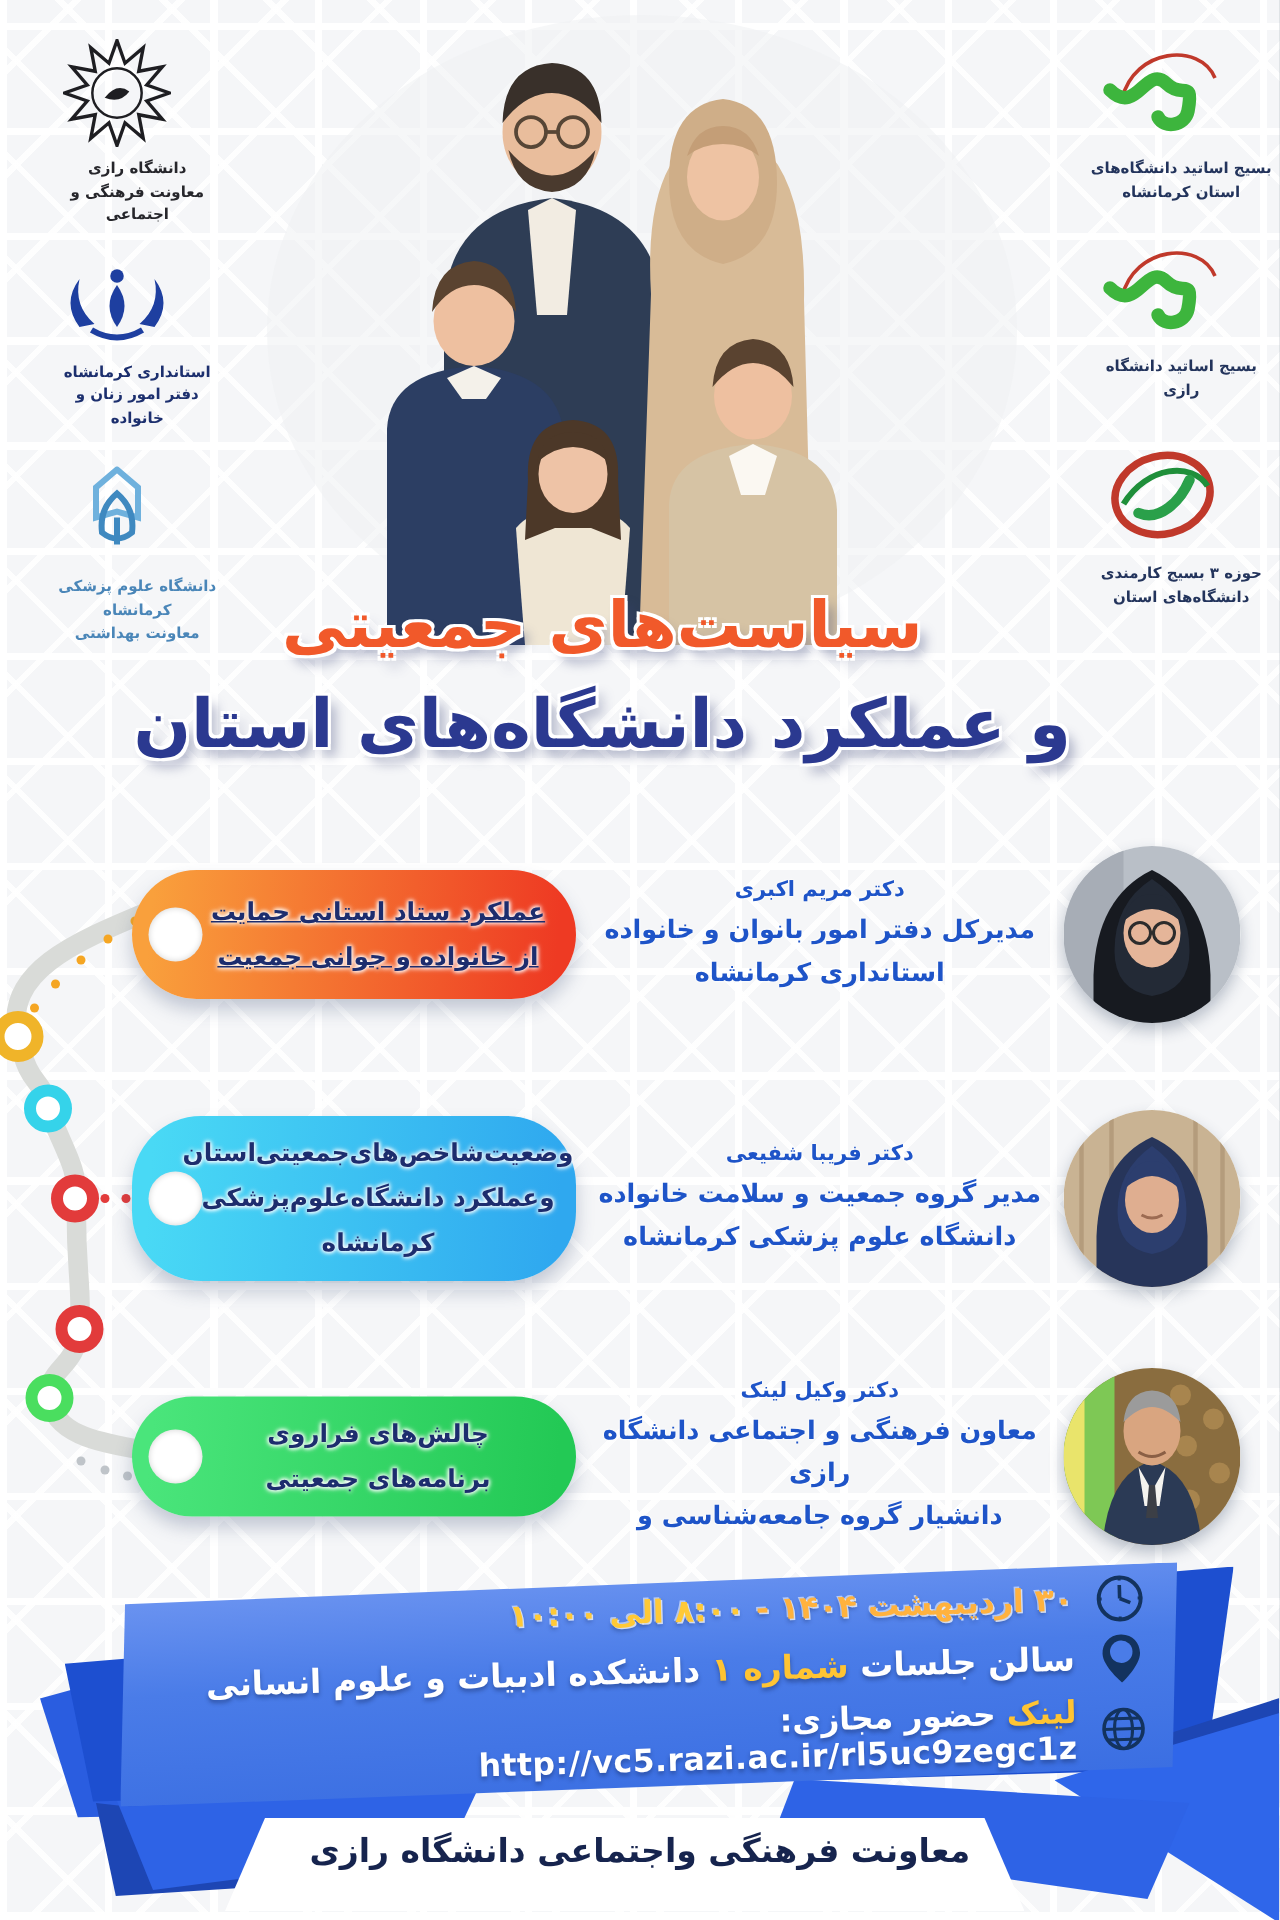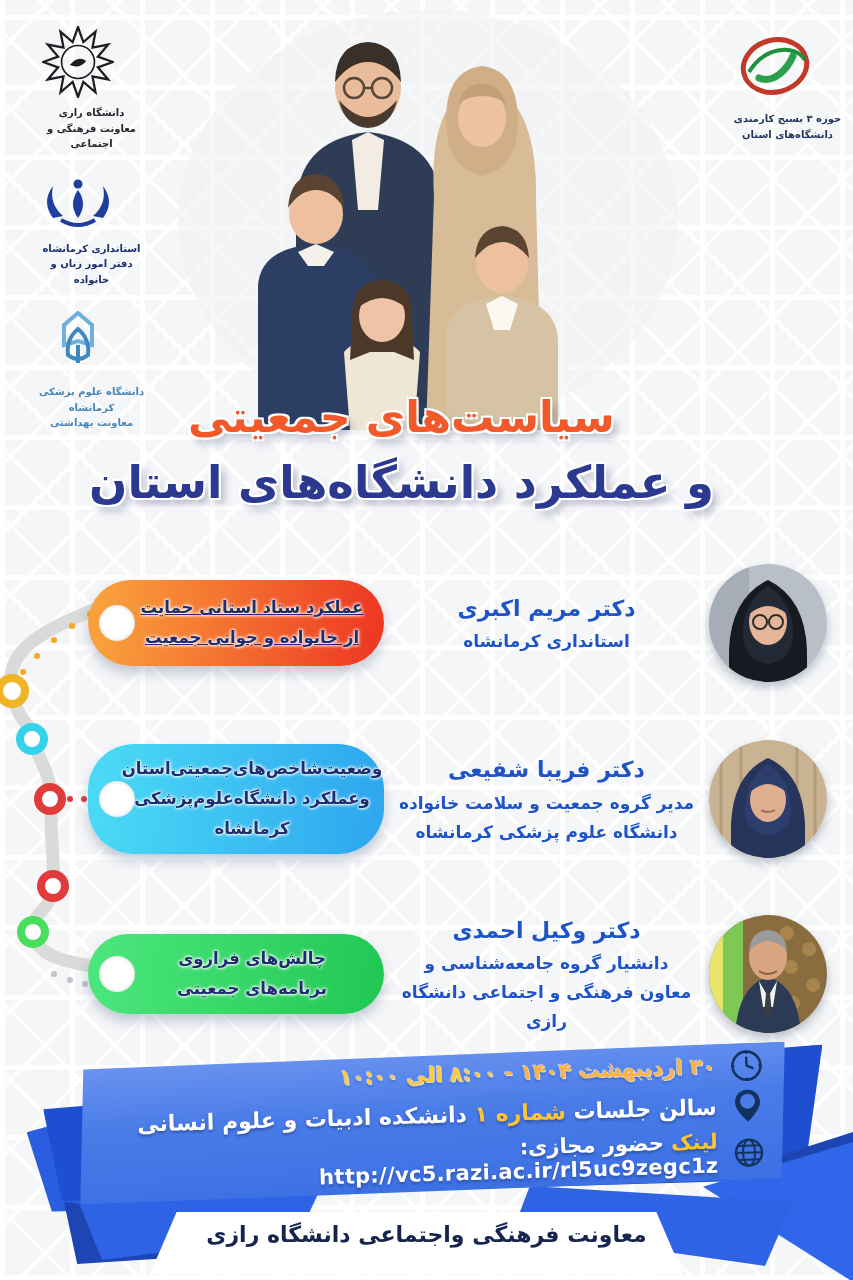--- a/index.html
+++ b/index.html
@@ -52,21 +52,21 @@
   .pill::before{
     content:""; position:absolute; left:11px; top:50%; transform:translateY(-50%);
     width:36px; height:36px; border-radius:50%; background:#fff; box-shadow:inset 0 0 4px rgba(0,0,0,.18);
   }
   .pill span{ text-shadow:0 0 3px #fff,0 0 3px #fff,0 0 4px #fff; }
   .pill-orange{ background:linear-gradient(95deg,#f9a03c 5%,#ee3a23 95%);text-decoration:underline; }
   .pill-cyan{ background:linear-gradient(95deg,#49d9f5 5%,#2fa8ef 95%); }
   .pill-green{ background:linear-gradient(95deg,#4ae57b 5%,#23c955 95%); min-height:68px; }
   .info{ flex:1; direction:rtl; text-align:center; color:#1e54c8; font-weight:700; font-size:17px; line-height:1.7;
          text-shadow:0 0 2px #fff,0 0 2px #fff; }
-  .info .spk-name{ font-size:22px; }
+  .info .spk-name{ font-size:14px; }
   .photo{ width:118px; height:118px; border-radius:50%; overflow:hidden; flex:0 0 auto;
           box-shadow:0 5px 10px rgba(40,60,90,.3); background:#fff; }
   .photo svg{ display:block; }
 
   
   .banner-zone{ position:absolute; inset:auto 0 0 0; top:1036px; height:244px; z-index:5; }
   .shape{ position:absolute; }
   .back-ribbon{ top:22px; left:44px; right:28px; height:134px; background:#1d4fd0; transform:rotate(-2deg);
                 clip-path:polygon(0 28%, 100% 0, 97% 100%, 2% 97%); }
   .wing-left{ top:70px; left:30px; width:120px; height:110px; background:#2a5de0;
@@ -142,20 +142,34 @@
       </svg>
       <div class="logo-caption cap-medblue">
         <div>دانشگاه علوم پزشکی کرمانشاه</div>
         <div>معاونت بهداشتی</div>
       </div>
     </div>
   </div>
 
   <div class="logo-col right">
     <div class="logo-block">
+      <svg width="96" height="72" viewBox="0 0 96 72">
+        <path d="M22 40 C30 6 74 2 84 26" fill="none" stroke="#c0392b" stroke-width="2.4"></path>
+        <path d="M14 34 C32 52 38 16 52 30 C62 40 70 26 66 48 C64 58 50 60 46 52" fill="none" stroke="#3db53d" stroke-width="9" stroke-linecap="round"></path>
+      </svg>
+      <div class="logo-caption cap-basij">بسیج اساتید دانشگاه‌های استان کرمانشاه</div>
+    </div>
+    <div class="logo-block">
+      <svg width="96" height="72" viewBox="0 0 96 72">
+        <path d="M22 40 C30 6 74 2 84 26" fill="none" stroke="#c0392b" stroke-width="2.4"></path>
+        <path d="M14 34 C32 52 38 16 52 30 C62 40 70 26 66 48 C64 58 50 60 46 52" fill="none" stroke="#3db53d" stroke-width="9" stroke-linecap="round"></path>
+      </svg>
+      <div class="logo-caption cap-basij">بسیج اساتید دانشگاه رازی</div>
+    </div>
+    <div class="logo-block">
       <svg width="90" height="78" viewBox="0 0 90 78">
         <ellipse cx="46" cy="40" rx="32" ry="26" fill="none" stroke="#c0392b" stroke-width="5" transform="rotate(-14 46 40)"></ellipse>
         <path d="M20 46 C36 20 66 18 76 34" fill="none" stroke="#1f8f3a" stroke-width="4"></path>
         <path d="M30 52 C44 58 58 44 64 30" fill="none" stroke="#2aa04a" stroke-width="7" stroke-linecap="round"></path>
       </svg>
       <div class="logo-caption cap-basij">حوزه ۳ بسیج کارمندی دانشگاه‌های استان</div>
     </div>
   </div>
 
   <div class="photo-wrap">
@@ -230,20 +244,21 @@
 
     <div class="row row1">
       <div class="pill pill-orange">
         <span>
           <span>عملکرد ستاد استانی حمایت</span><br>
           <span>از خانواده و جوانی جمعیت</span>
         </span>
       </div>
       <div class="info">
         <div class="spk-name">دکتر مریم اکبری</div>
+        <div>مدیرکل دفتر امور بانوان و خانواده</div>
         <div>استانداری کرمانشاه</div>
       </div>
       <div class="photo">
         <svg width="118" height="118" viewBox="0 0 118 118">
           <rect width="118" height="118" fill="#b9bfc7"></rect>
           <rect x="0" y="0" width="40" height="118" fill="#a7adb6"></rect>
           <path d="M59 16 Q22 34 20 86 L20 118 L98 118 L98 86 Q96 34 59 16 Z" fill="#171a20"></path>
           <path d="M59 22 Q34 38 34 70 Q34 96 59 100 Q84 96 84 70 Q84 38 59 22 Z" fill="#232a36"></path>
           <ellipse cx="59" cy="58" rx="19" ry="23" fill="#e5b599"></ellipse>
           <path d="M40 50 Q44 32 59 32 Q74 32 78 50 Q68 42 59 42 Q50 42 40 50 Z" fill="#232a36"></path>
@@ -282,23 +297,23 @@
           <path d="M52 70 Q59 74 66 70" fill="none" stroke="#9c6b52" stroke-width="2"></path>
         </svg>
       </div>
     </div>
 
     <div class="row row3">
       <div class="pill pill-green">
         <span>چالش‌های فراروی برنامه‌های جمعیتی</span>
       </div>
       <div class="info">
-        <div class="spk-name">دکتر وکیل احمدی</div>
+        <div class="spk-name">دکتر وکیل لینک</div>
+        <div>معاون فرهنگی و اجتماعی  دانشگاه رازی</div>
         <div>دانشیار گروه جامعه‌شناسی و</div>
-        <div>معاون فرهنگی و اجتماعی  دانشگاه رازی</div>
       </div>
       <div class="photo">
         <svg width="118" height="118" viewBox="0 0 118 118">
           <rect width="118" height="118" fill="#8a6d3f"></rect>
           <rect x="0" y="0" width="34" height="118" fill="#7ec855"></rect>
           <rect x="0" y="0" width="14" height="118" fill="#e9e46b"></rect>
           <g fill="#a8854e">
               <circle cx="78" cy="18" r="7"></circle>
               <circle cx="100" cy="34" r="7"></circle>
               <circle cx="82" cy="52" r="7"></circle>

